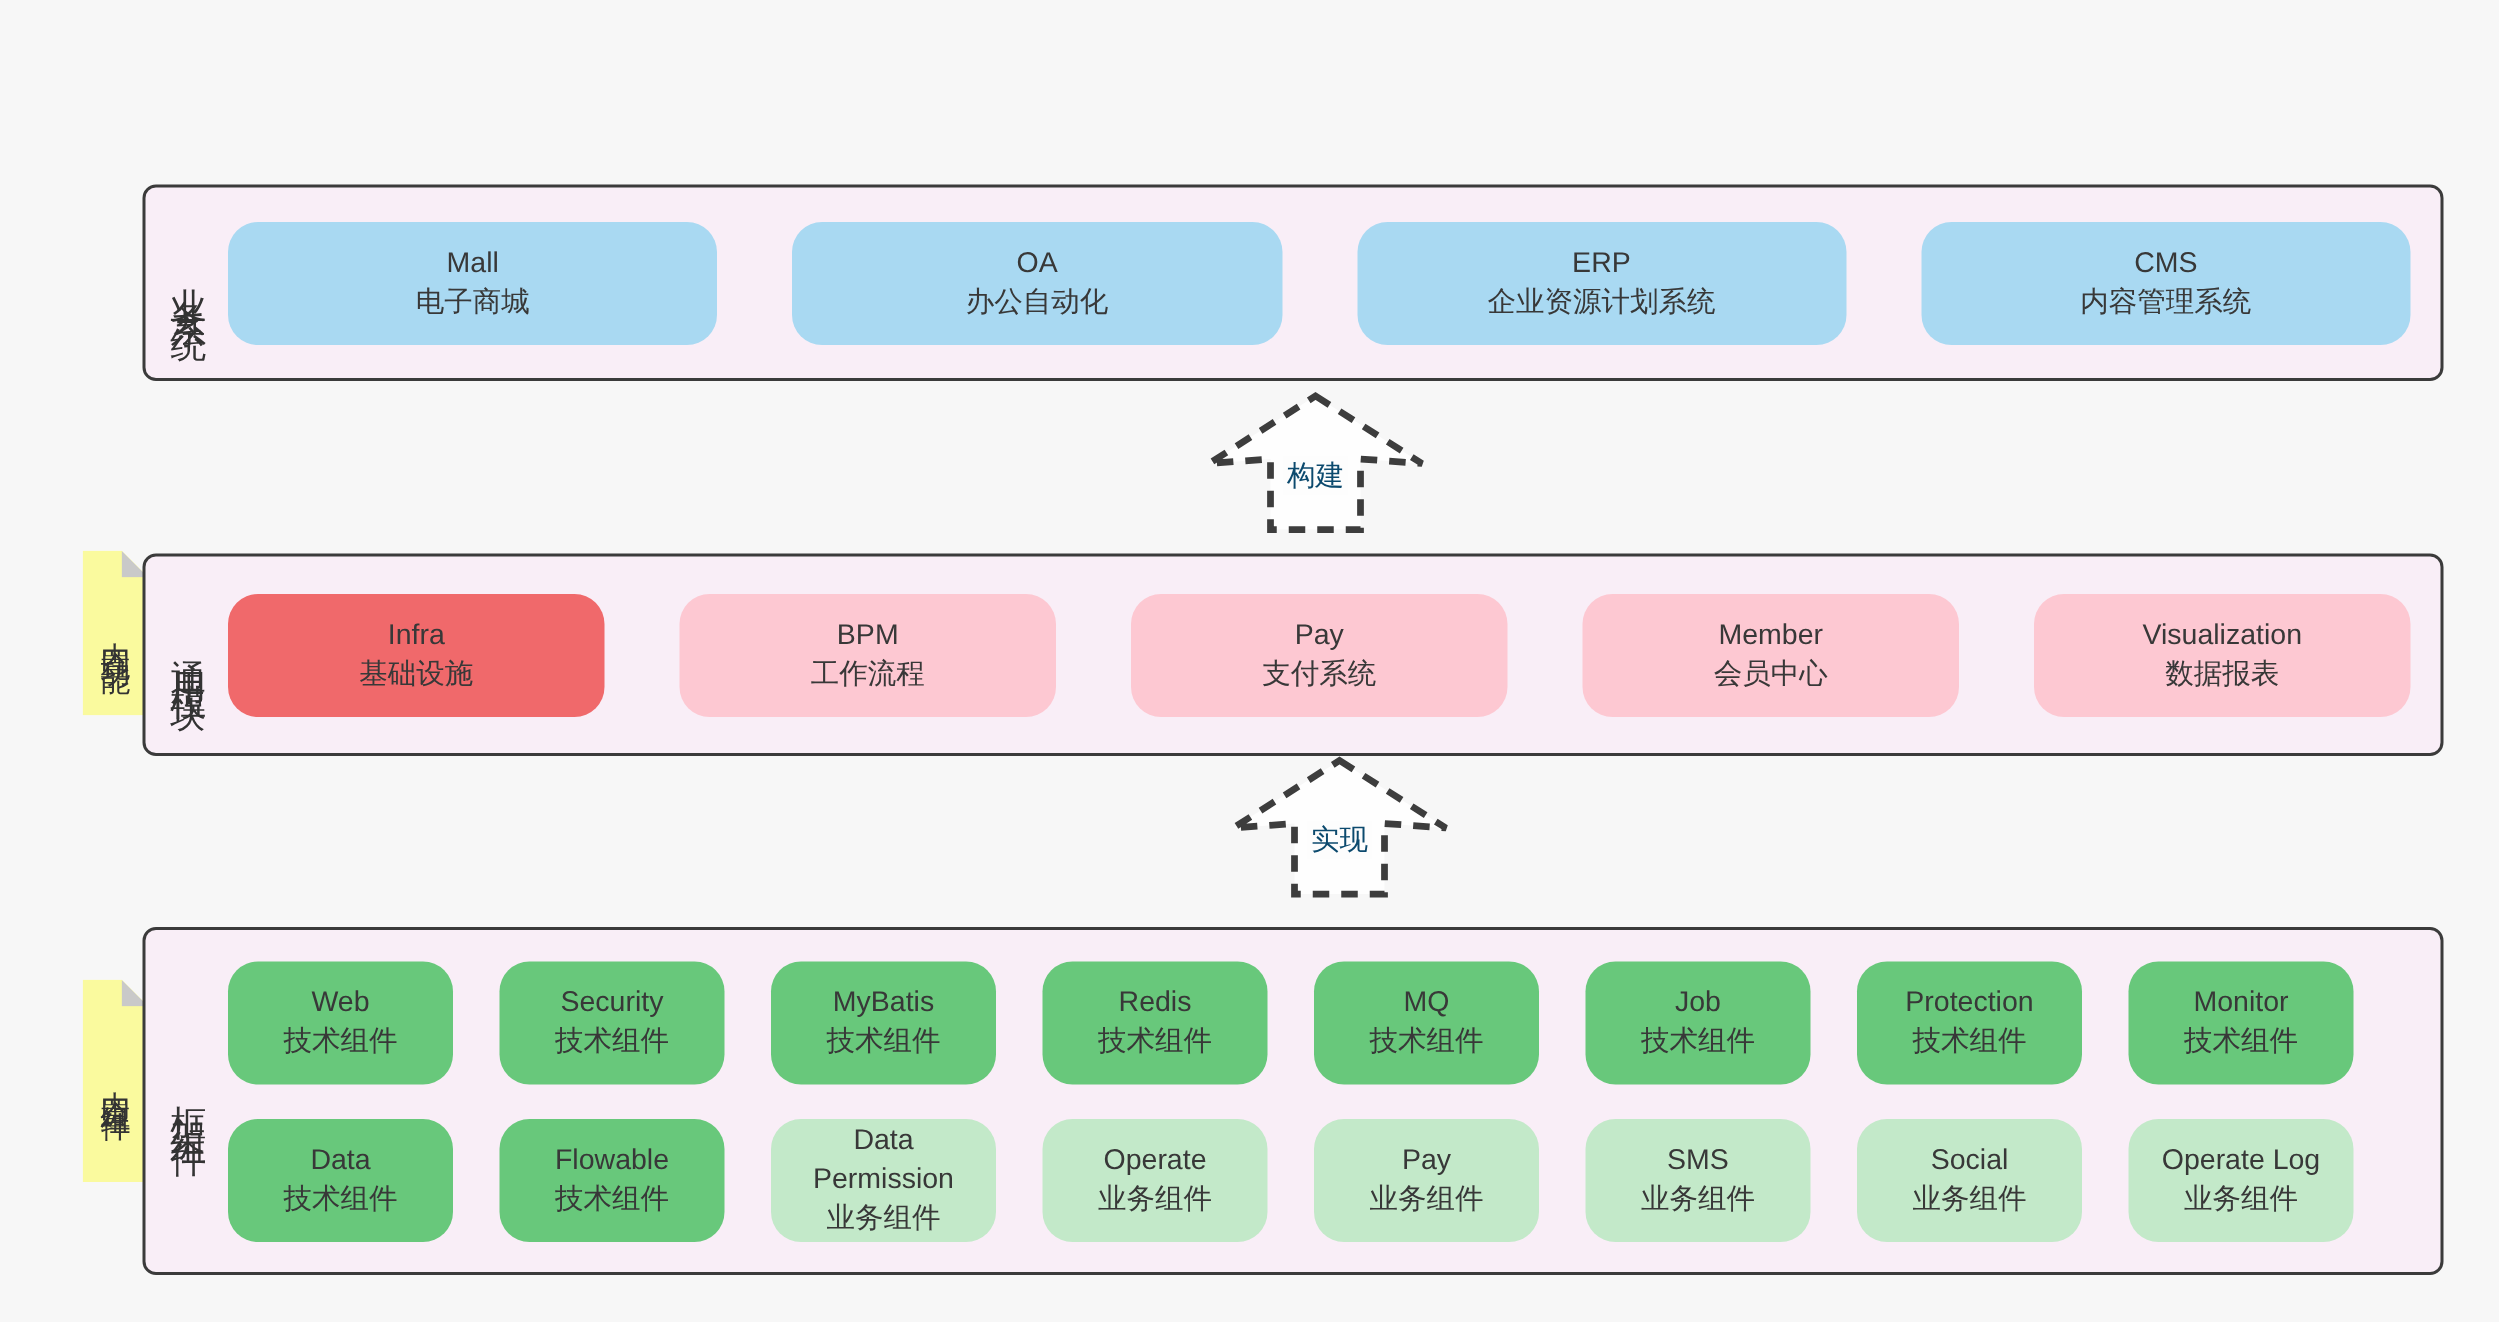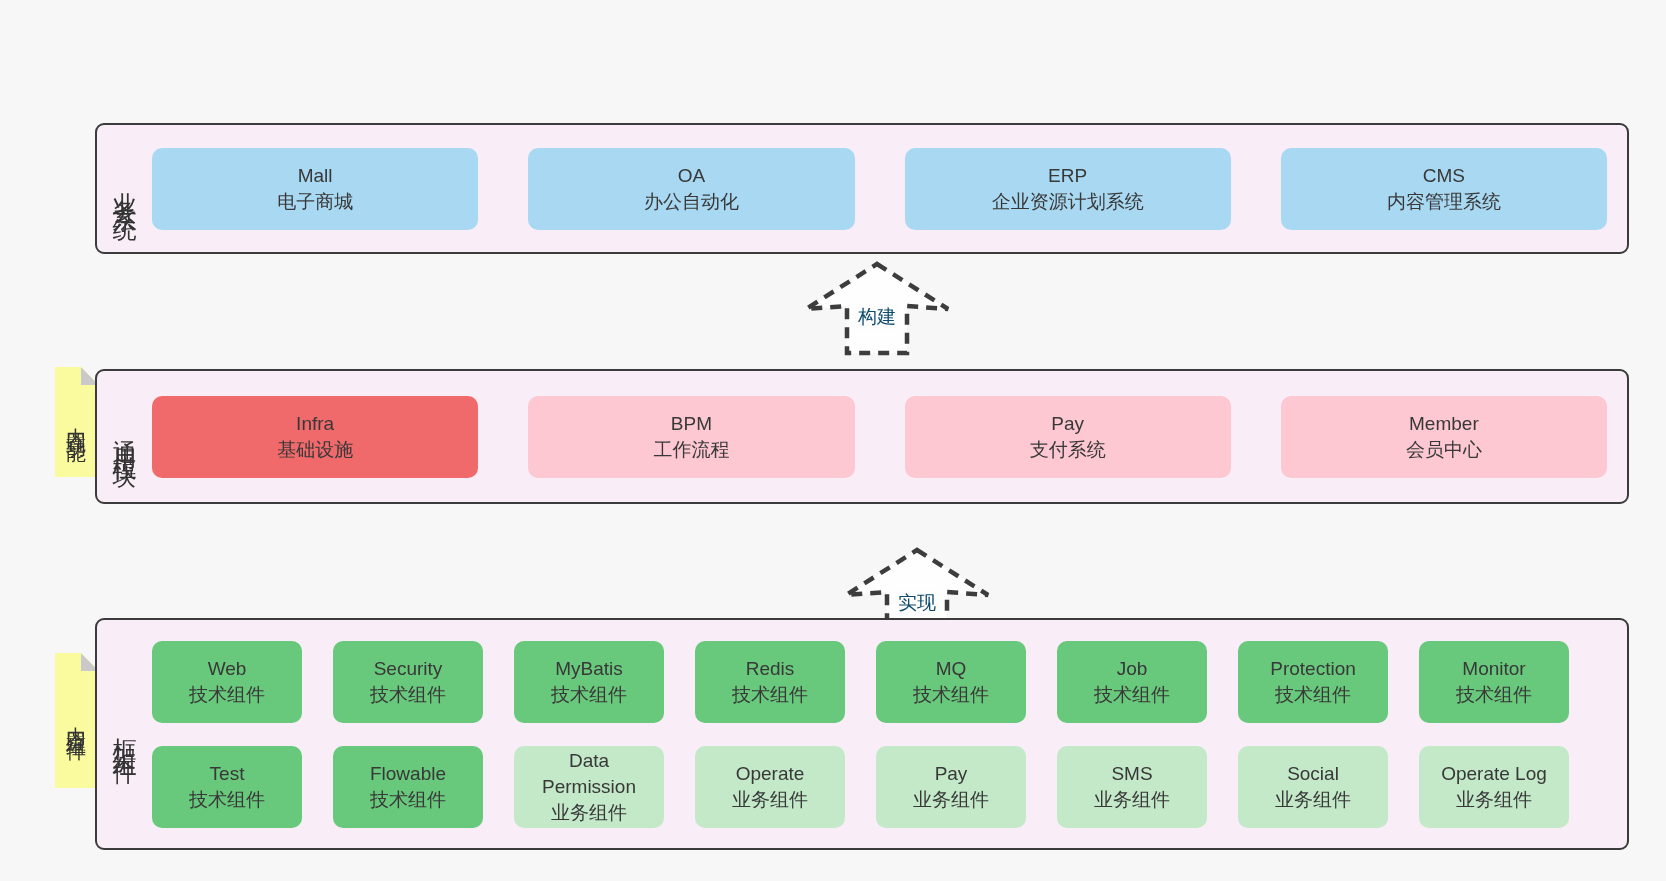--- a/index.html
+++ b/index.html
@@ -51,21 +51,21 @@
     gap:50px;padding-right:20px;
   }
   .rows{
     flex:1;display:flex;flex-direction:column;justify-content:center;
     gap:23px;padding-right:58px;
   }
   .row{display:flex;gap:31px;}
 
   
   .box{
-    flex:1;height:82px;border-radius:10px;
+    flex:1;height:82px;border-radius:20px;
     display:flex;flex-direction:column;align-items:center;justify-content:center;
     text-align:center;font-size:19px;line-height:26px;
     padding:0 8px;
   }
   .box .box-name{max-width:140px;}
   #layer-business .box .box-name,#layer-modules .box .box-name{max-width:none;}
   .blue{background:var(--blue);}
   .red{background:var(--red);}
   .pink{background:var(--pink);}
   .green{background:var(--green);}
@@ -87,21 +87,21 @@
   .sticky span{
     writing-mode:vertical-rl;text-orientation:upright;
     font-size:20px;letter-spacing:5px;color:#333;
   }
   #sticky-modules{top:367px;height:110px;}
   #sticky-components{top:653px;height:135px;}
 
   
   .arrow{position:absolute;width:150px;height:97px;z-index:1;}
   #arrow-build{left:802px;top:260px;}
-  #arrow-implement{left:842px;top:503px;margin-top:43px;}
+  #arrow-implement{left:818px;top:503px;}
   .arrow svg{display:block;width:100%;height:100%;}
   .arrow-label{
     position:absolute;top:44px;left:50%;transform:translateX(-50%);
     background:#fdfdfd;padding:0 3px;font-size:19px;color:#0c4a6e;
     white-space:nowrap;
   }
 </style>
 </head>
 <body>
 
@@ -154,20 +154,24 @@
         <div class="box-desc">工作流程</div>
       </div>
       <div class="box pink">
         <div class="box-name">Pay</div>
         <div class="box-desc">支付系统</div>
       </div>
       <div class="box pink">
         <div class="box-name">Member</div>
         <div class="box-desc">会员中心</div>
       </div>
+      <div class="box pink">
+        <div class="box-name">Visualization</div>
+        <div class="box-desc">数据报表</div>
+      </div>
     </div>
 </div>
 
 <div class="arrow" id="arrow-implement">
   <svg viewBox="0 0 150 97">
     <polygon points="75,4 146,49 105,46 105,93 45,93 45,46 4,49" fill="#fefefe" stroke="#3d3d3d" stroke-width="4.5" stroke-dasharray="11 8" stroke-linejoin="miter"></polygon>
   </svg>
   <div class="arrow-label">实现</div>
 </div>
 
@@ -209,21 +213,21 @@
           <div class="box-name">Protection</div>
           <div class="box-desc">技术组件</div>
         </div>
         <div class="box green">
           <div class="box-name">Monitor</div>
           <div class="box-desc">技术组件</div>
         </div>
       </div>
     <div class="row" id="row-components-2">
         <div class="box green">
-          <div class="box-name">Test</div>
+          <div class="box-name">Data</div>
           <div class="box-desc">技术组件</div>
         </div>
         <div class="box green">
           <div class="box-name">Flowable</div>
           <div class="box-desc">技术组件</div>
         </div>
         <div class="box lightgreen">
           <div class="box-name">Data Permission</div>
           <div class="box-desc">业务组件</div>
         </div>

